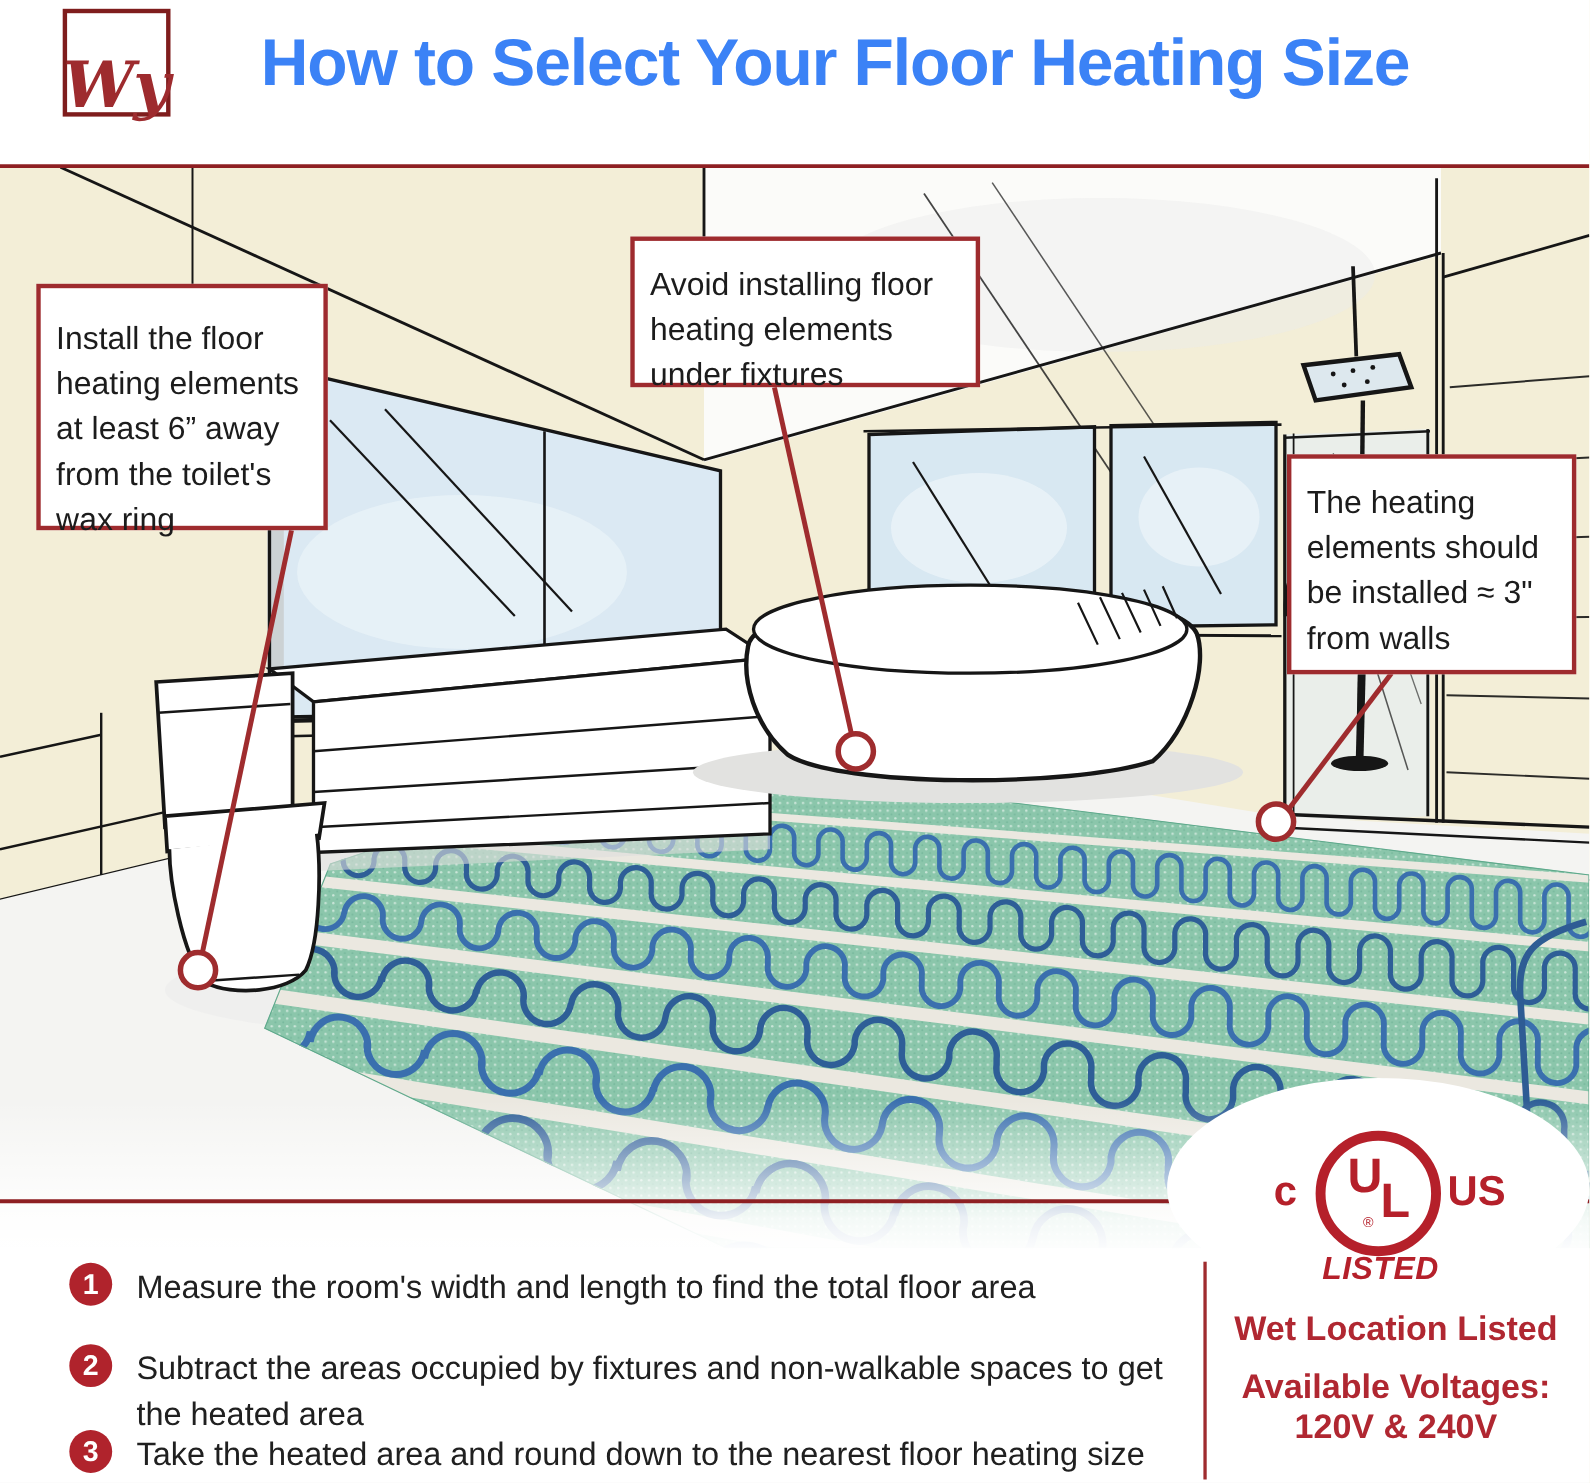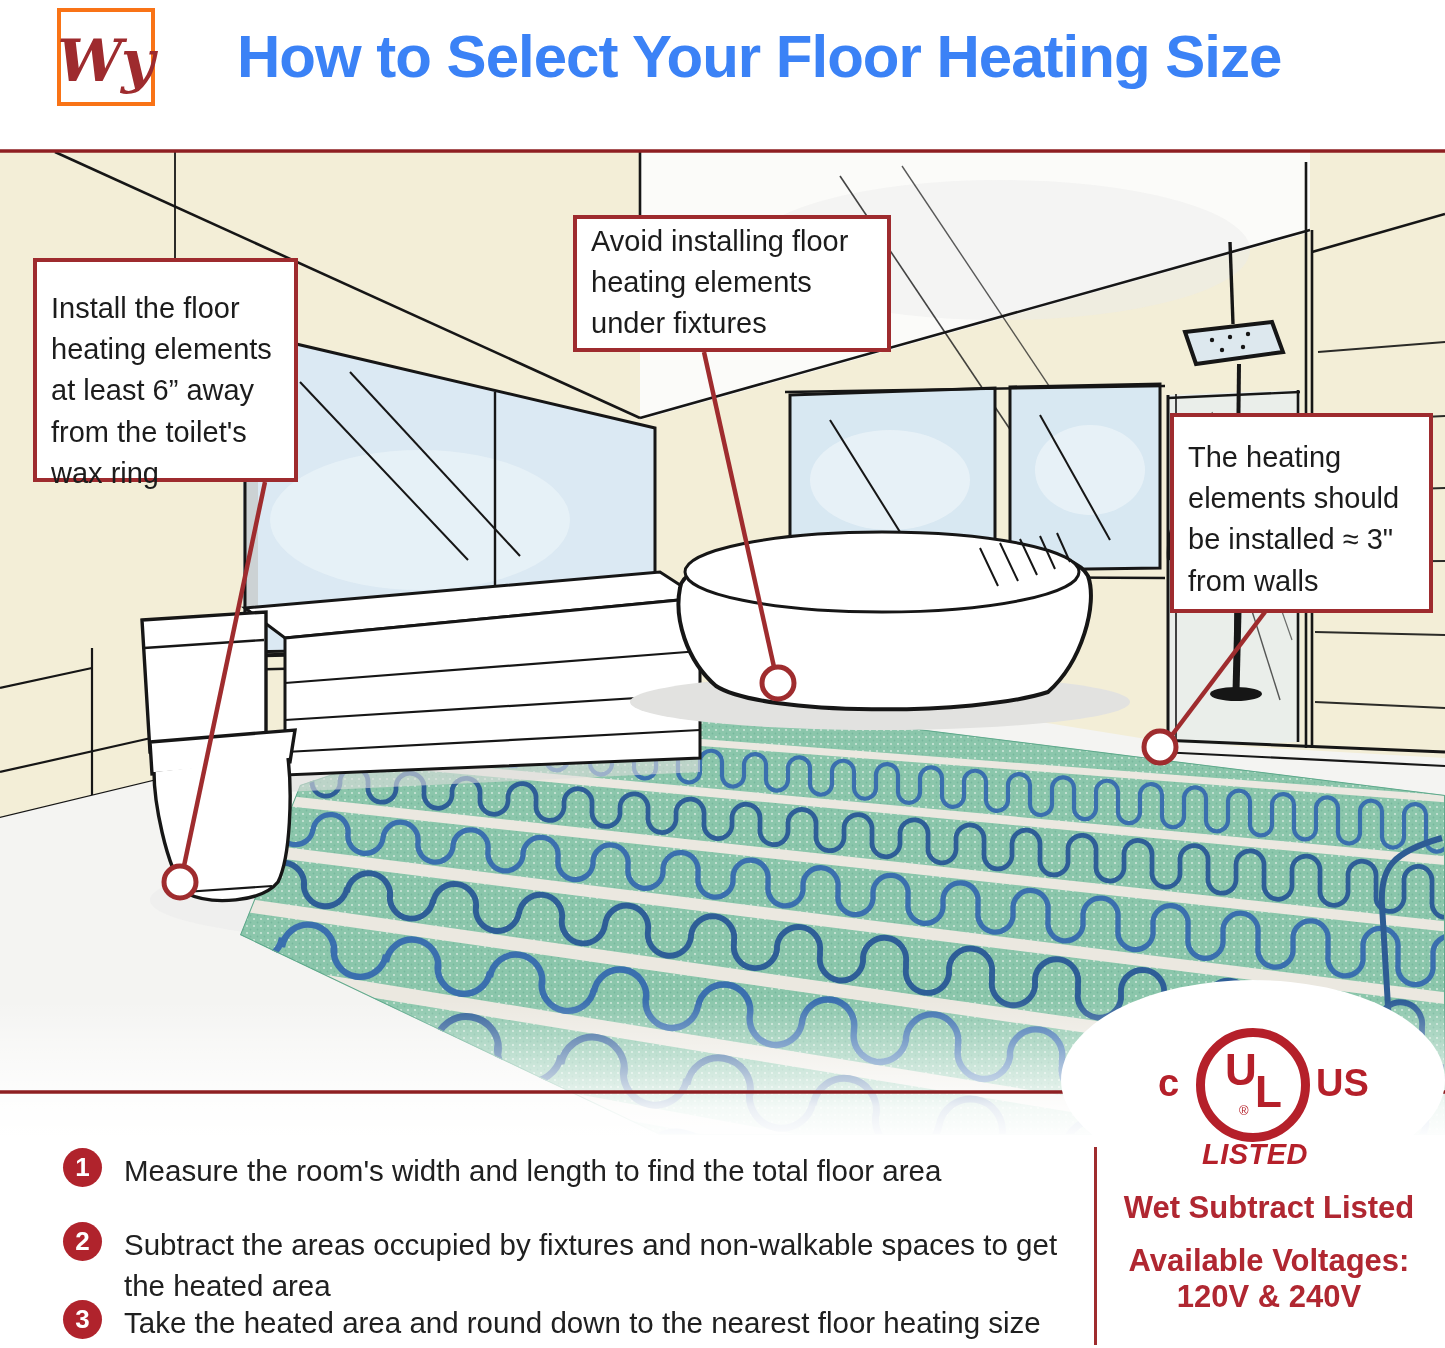--- a/index.html
+++ b/index.html
@@ -1,30 +1,30 @@
 <!DOCTYPE html>
 <html><head>
 <meta charset="utf-8">
 <style>
   html,body{margin:0;padding:0;background:#ffffff;}
   #page{position:relative;width:1445px;height:1348px;background:#fff;overflow:hidden;
         font-family:"Liberation Sans", sans-serif;}
   svg{position:absolute;left:0;top:0;}
   
-  .logo-box{position:absolute;left:57px;top:8px;width:90px;height:90px;border:4px solid #f97316;
-            display:flex;align-items:center;justify-content:center;overflow:visible;}
+  .logo-box{position:absolute;left:57px;top:8px;width:90px;height:90px;border:4px solid #7f1d1d;
+            display:flex;align-items:flex-end;justify-content:center;overflow:visible;}
   .logo-box span{font-family:"DejaVu Serif", serif;font-style:italic;font-weight:bold;
             font-size:58px;color:#9e2b2e;line-height:1;transform:translatey(4px);}
   .page-title{position:absolute;left:237px;top:22px;font-size:60px;font-weight:bold;
             color:#3b82f6;letter-spacing:-1px;white-space:nowrap;}
   
   .callout{position:absolute;background:#ffffff;border:4px solid #9e2b2e;color:#1c1c1c;
             font-size:29px;line-height:1.42;padding:16px 14px;box-sizing:border-box;}
   .co-left{left:33px;top:258px;width:265px;height:224px;padding-top:26px;}
-  .co-mid{left:573px;top:215px;width:318px;height:137px;padding-top:2px;}
+  .co-mid{left:573px;top:215px;width:318px;height:137px;padding-top:20px;}
   .co-right{left:1170px;top:413px;width:263px;height:200px;padding-top:20px;}
   
   .step{position:absolute;display:flex;align-items:flex-start;gap:22px;}
   .step-badge{width:39px;height:39px;border-radius:50%;background:#b0232c;color:#fff;
             font-size:26px;font-weight:bold;display:flex;align-items:center;justify-content:center;
             flex:0 0 39px;}
   .step-text{font-size:29.5px;color:#202020;line-height:1.38;max-width:965px;padding-top:3px;}
   .s1{left:63px;top:1148px;}
   .s2{left:63px;top:1222px;}
   .s3{left:63px;top:1300px;}
@@ -279,18 +279,18 @@
     <div class="step-badge">2</div>
     <div class="step-text">Subtract the areas occupied by fixtures and non-walkable spaces to get the heated area</div>
   </div>
   <div class="step s3">
     <div class="step-badge">3</div>
     <div class="step-text">Take the heated area and round down to the nearest floor heating size</div>
   </div>
 
   <div class="divider"></div>
   <div class="wet-block">
-    <div class="wet-line">Wet Subtract Listed</div>
+    <div class="wet-line">Wet Location Listed</div>
     <div class="volt-label">Available Voltages:</div>
     <div class="volt-value">120V &amp; 240V</div>
   </div>
 
 </div>
 
 </body></html>

